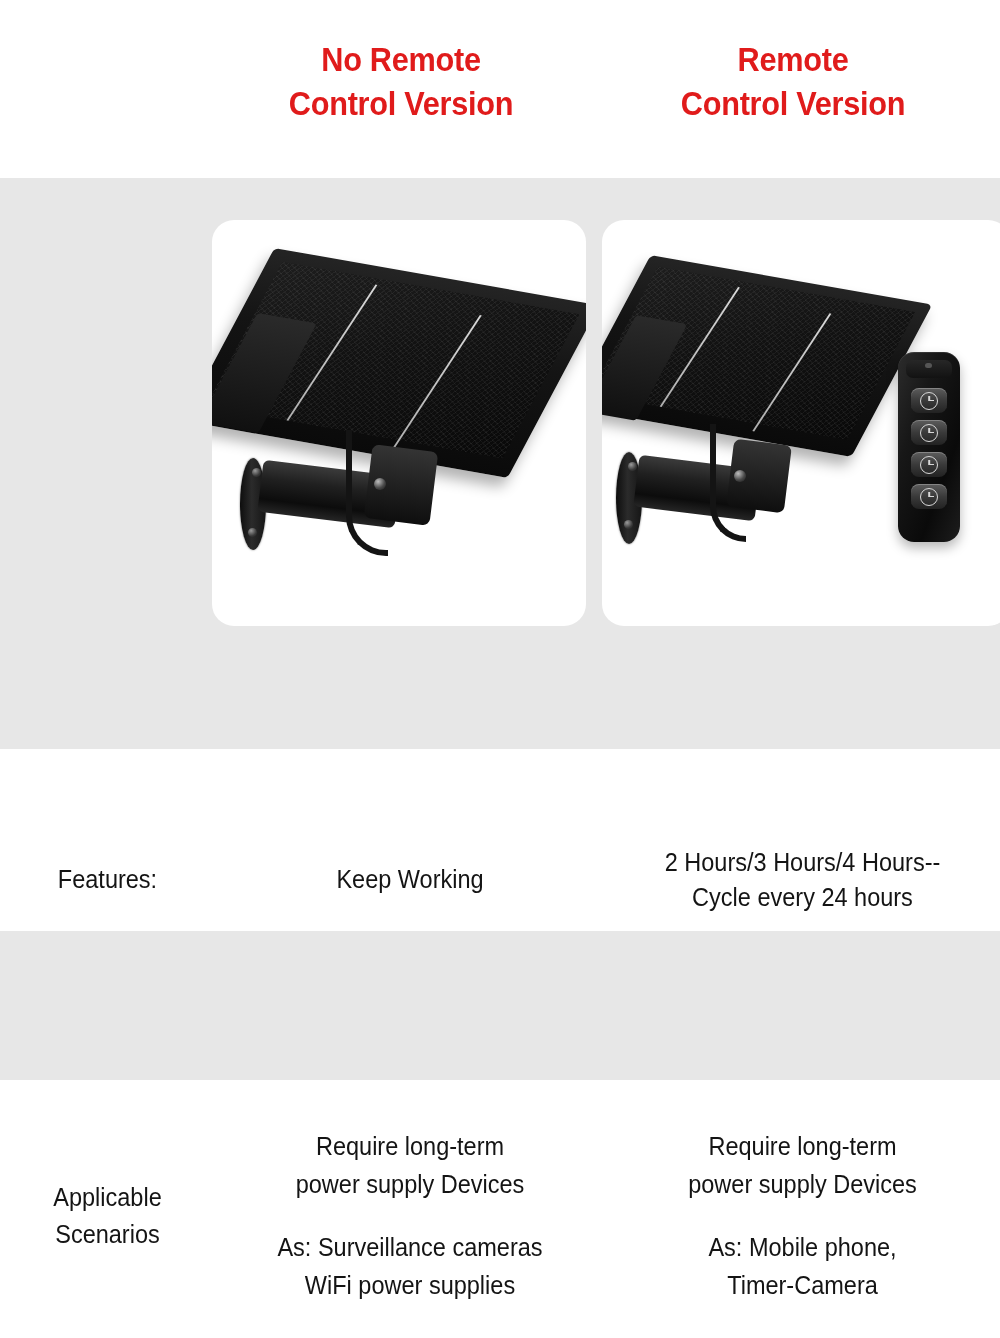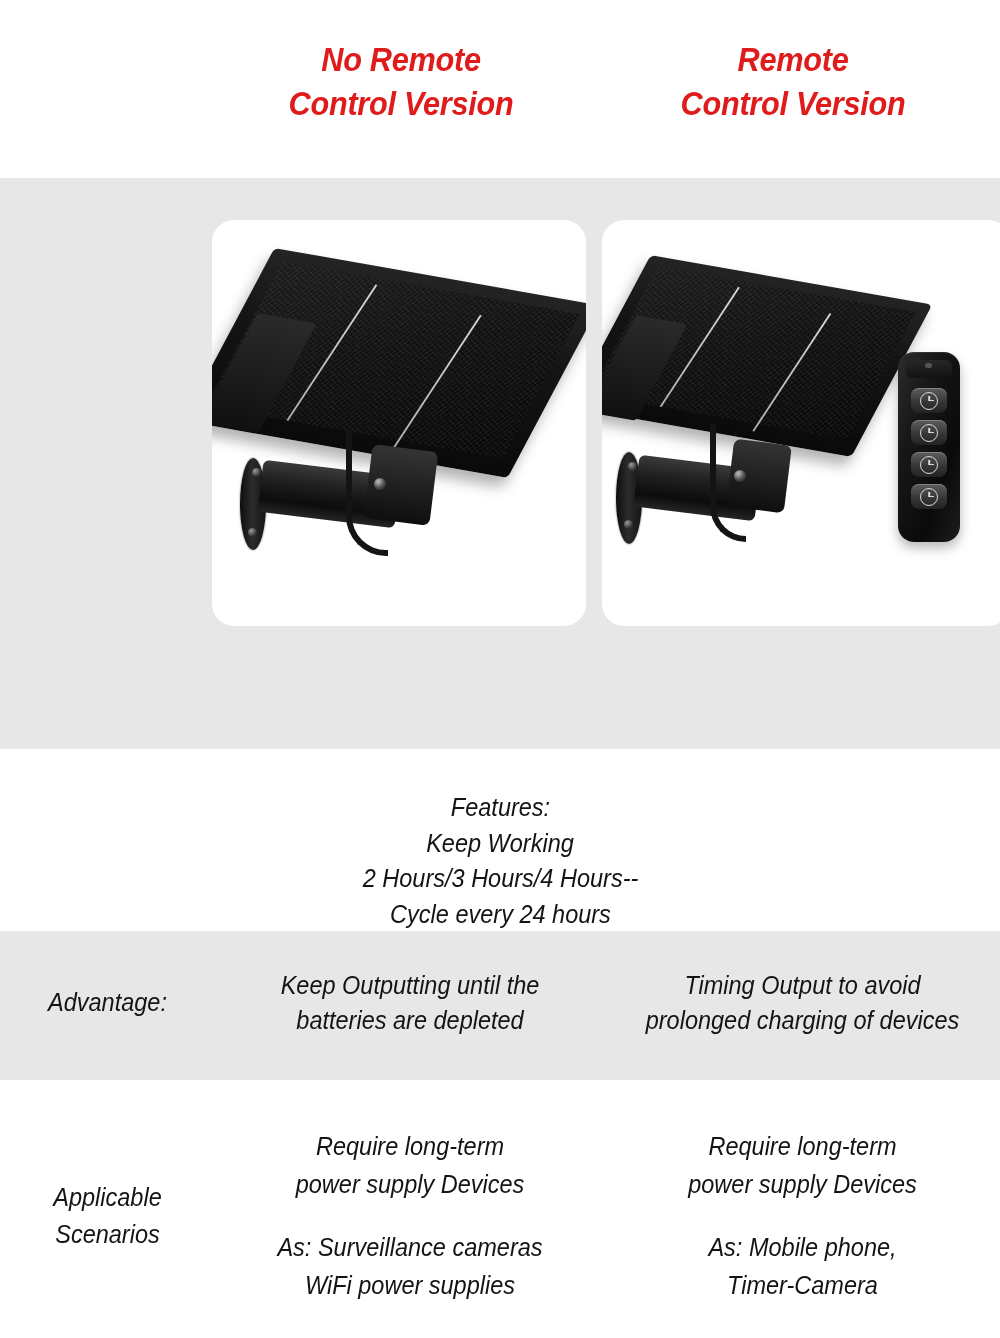--- a/index.html
+++ b/index.html
@@ -4,21 +4,21 @@
 <style>
   html,body{margin:0;padding:0;}
   body{
     width:1000px;height:1338px;
     background:#ffffff;
     font-family:"Liberation Sans", sans-serif;
     color:#111111;
     overflow:hidden;
     position:relative;
   }
-  .page{position:relative;width:1000px;height:1200px;font-style:italic;}
+  .page{position:relative;width:1000px;height:1200px;}
 
   
   .headers{
     position:absolute;left:0;top:0;width:1000px;height:178px;
     background:#ffffff;
   }
   .hdr{
     position:absolute;
     text-align:center;
     font-weight:bold;
@@ -180,21 +180,21 @@
     padding:0 6px;
     box-sizing:border-box;
   }
   .cell-label{width:215px;}
   .cell-a{width:390px;}
   .cell-b{width:395px;}
   .cell p{margin:0;}
   .gap{height:26px;}
 
   .row-onoff{top:645px;height:92px;}
-  .row-features{top:790px;height:112px;flex-direction:column;}
+  .row-features{top:824px;height:112px;}
   .row-advantage{top:947px;height:112px;}
   .row-scenarios{top:1110px;height:212px;align-items:center;}
   .row-scenarios .cell{font-size:25px;line-height:1.5;}
 </style>
 </head>
 <body>
 
 <div class="page">
 
   <div class="headers">
@@ -274,31 +274,20 @@
   <div class="row row-features">
     <div class="cell cell-label">Features:</div>
     <div class="cell cell-a">Keep Working</div>
     <div class="cell cell-b">
       <p>2 Hours/3 Hours/4 Hours--</p>
       <p>Cycle every 24 hours</p>
     </div>
   </div>
 
   <div class="band band-advantage"></div>
-  <div class="row row-advantage">
-    <div class="cell cell-label">Advantage:</div>
-    <div class="cell cell-a">
-      <p>Keep Outputting until the</p>
-      <p>batteries are depleted</p>
-    </div>
-    <div class="cell cell-b">
-      <p>Timing Output to avoid</p>
-      <p>prolonged charging of devices</p>
-    </div>
-  </div>
 
   <div class="row row-scenarios">
     <div class="cell cell-label">
       <p>Applicable</p>
       <p>Scenarios</p>
     </div>
     <div class="cell cell-a">
       <p>Require long-term</p>
       <p>power supply Devices</p>
       <div class="gap"></div>

